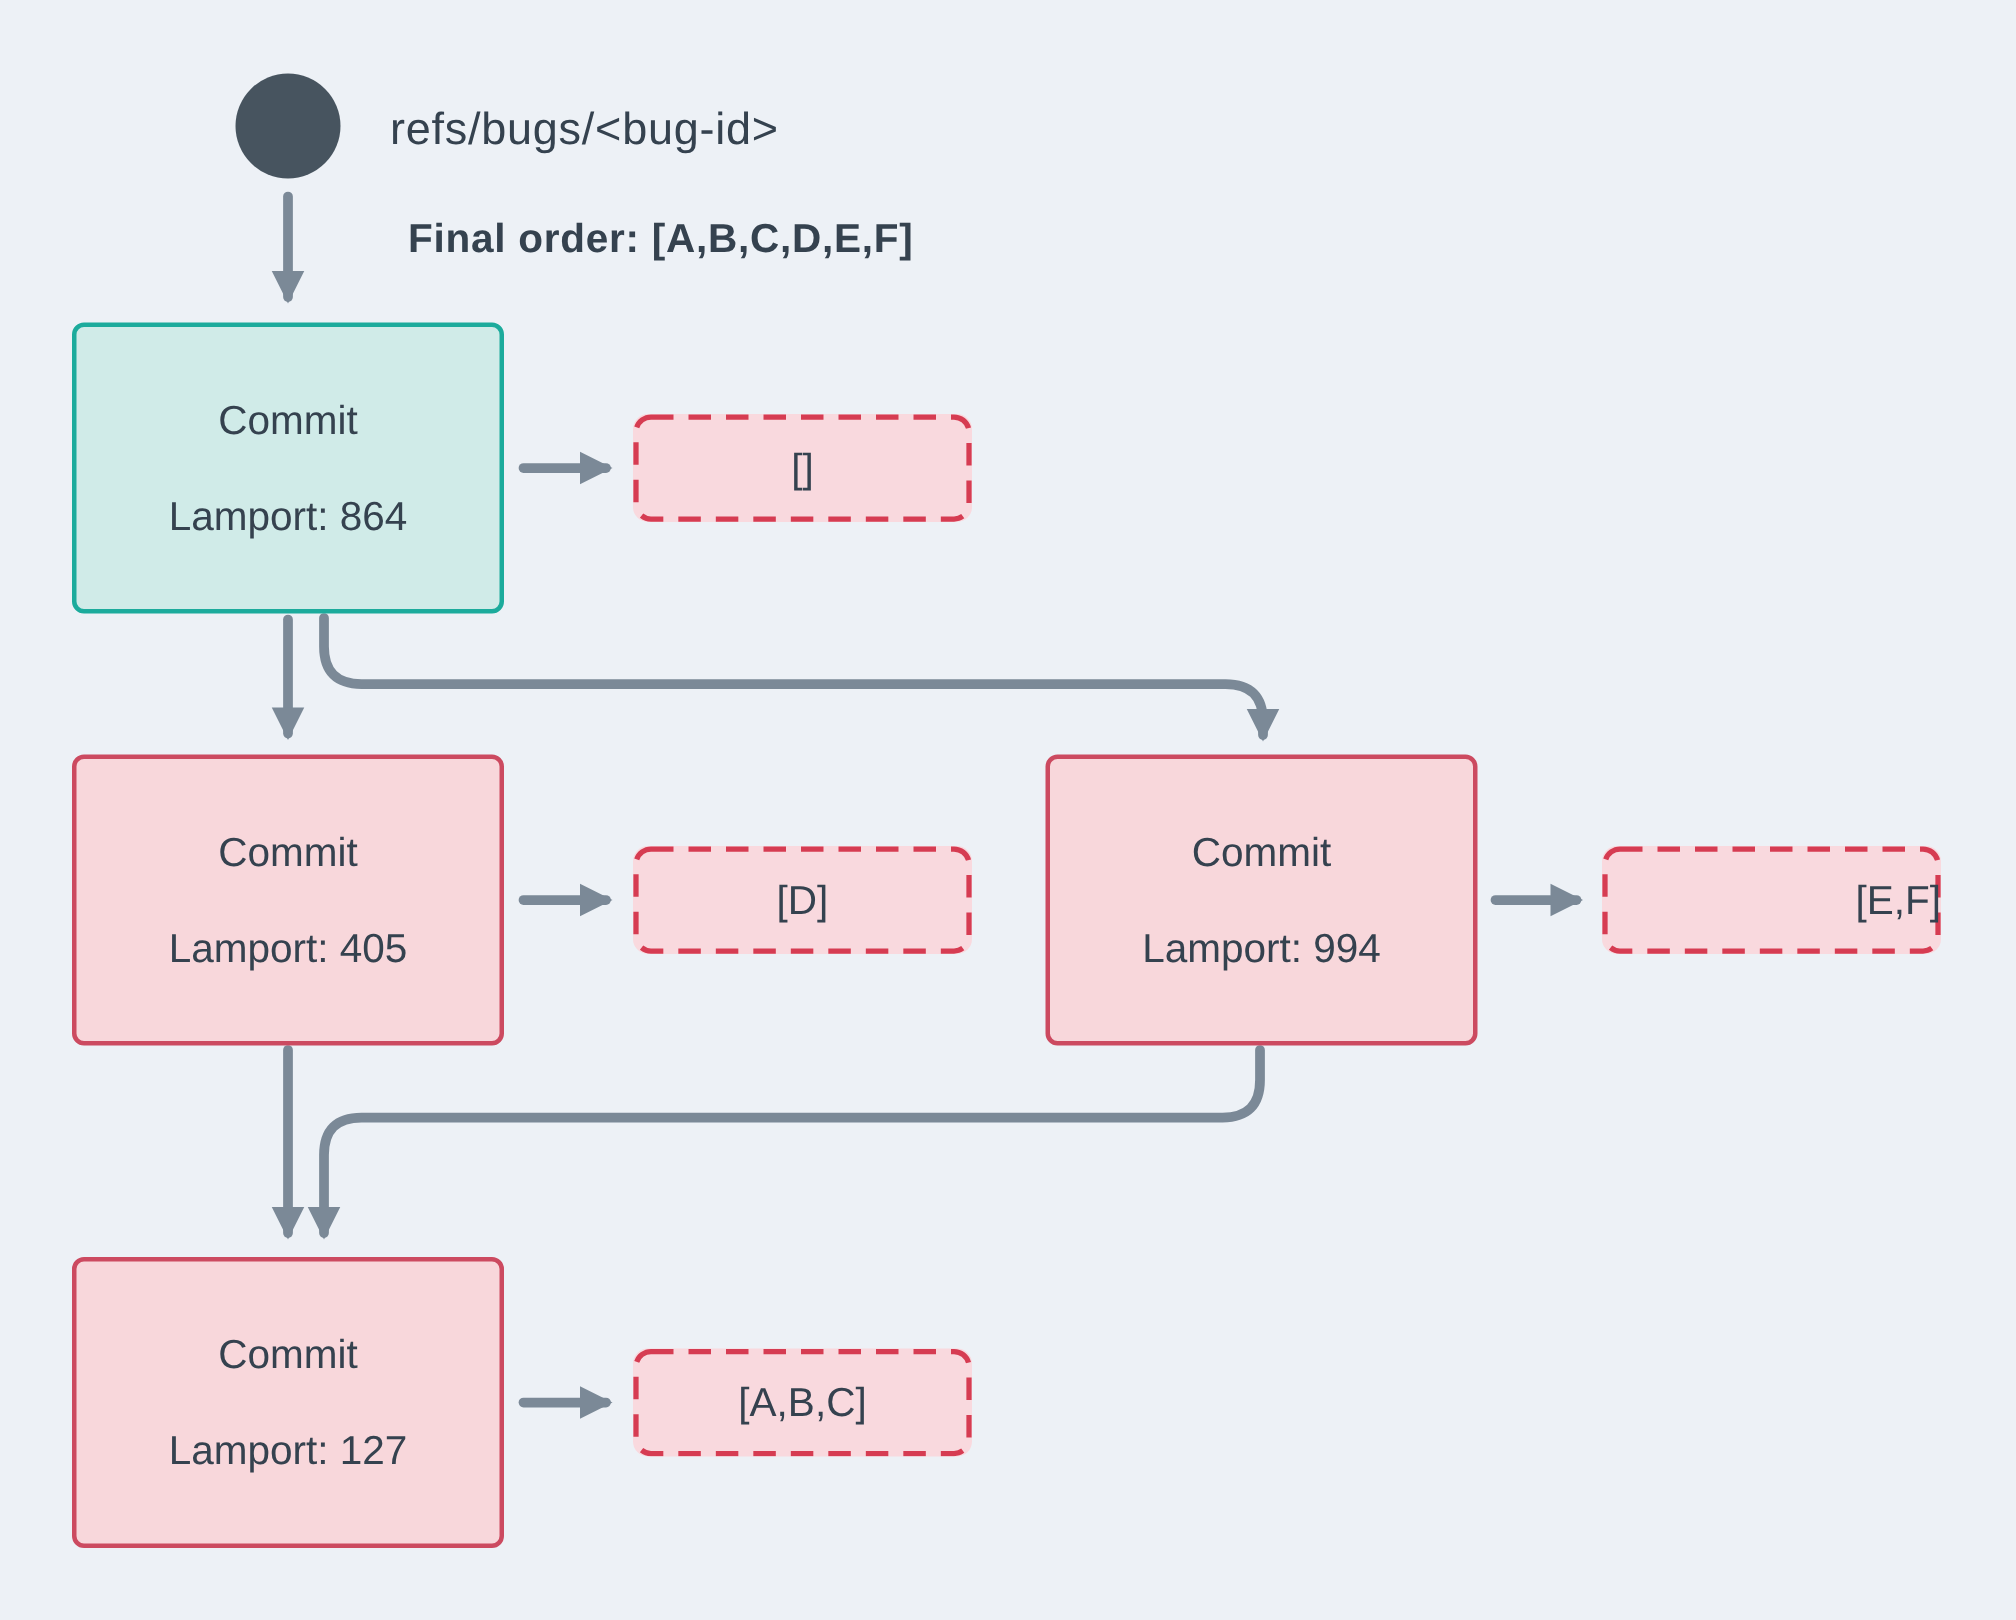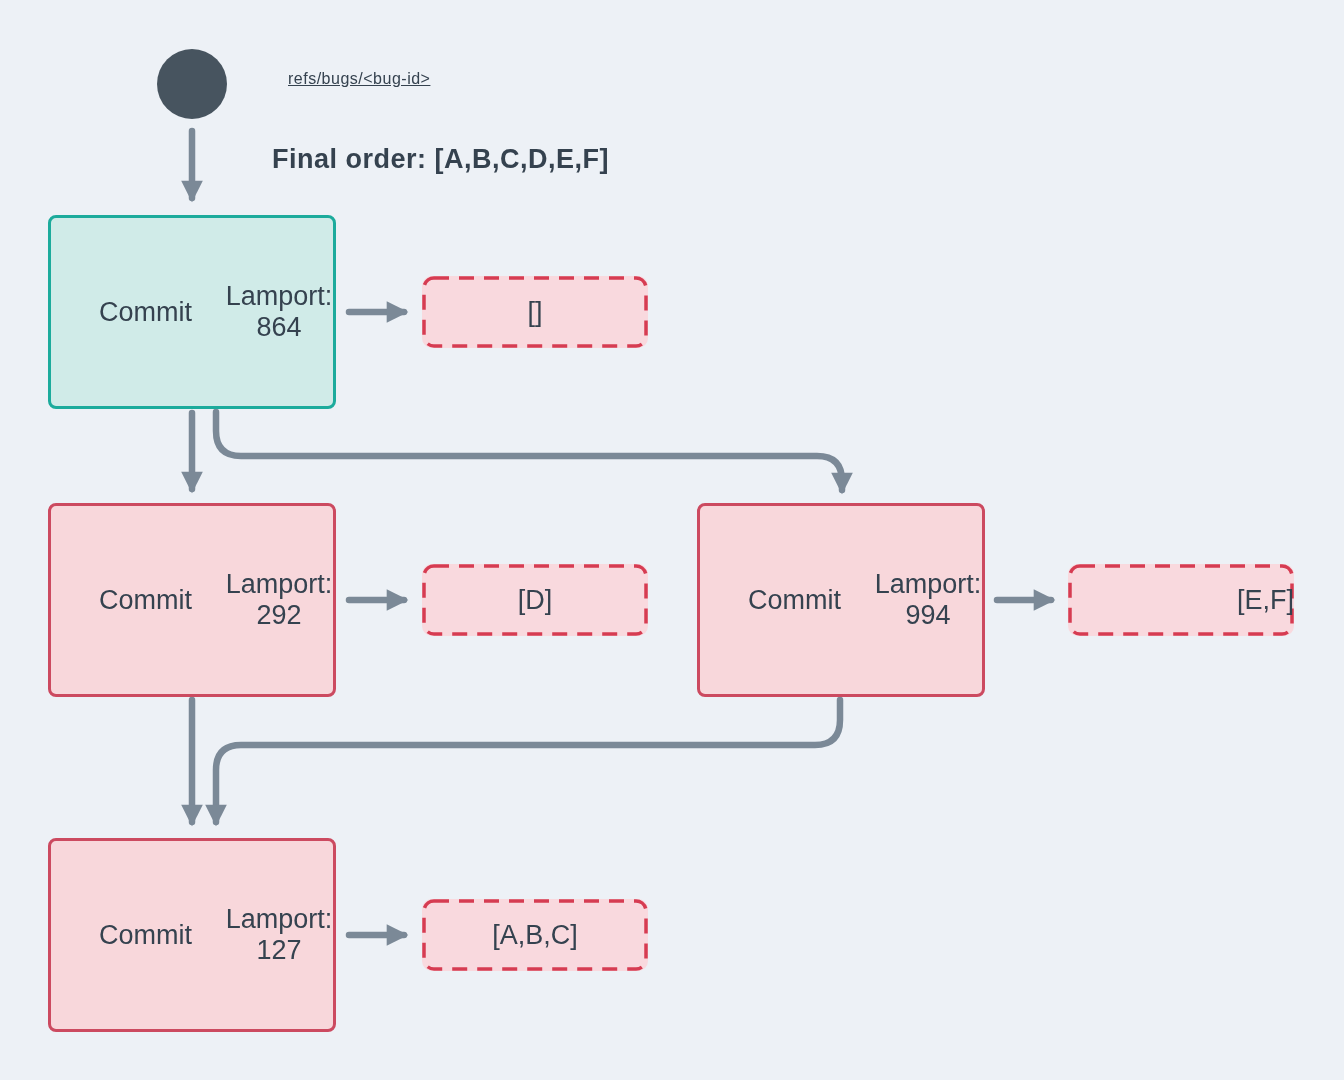--- a/index.html
+++ b/index.html
@@ -14,34 +14,34 @@
   }
   .edges { position: absolute; left: 0; top: 0; width: 1344px; height: 1080px; }
   .edge { stroke: #7b8997; stroke-width: 6.5; fill: none; stroke-linecap: round; }
 
   .ref-circle {
     position: absolute; left: 157px; top: 49px;
     width: 70px; height: 70px; border-radius: 50%;
     background: #47545f;
   }
   .ref-label {
-    position: absolute; left: 288px; top: 70px;
-    font-size: 16px; letter-spacing: 0.5px; text-decoration: underline;
+    position: absolute; left: 260px; top: 70px;
+    font-size: 30px; letter-spacing: 0.5px;
   }
   .final-order {
     position: absolute; left: 272px; top: 128px;
     font-size: 27px; font-weight: bold; letter-spacing: 0.5px; margin-top: 16px;
   }
 
   .commit {
     position: absolute; width: 288px; height: 194px;
     border-radius: 8px; box-sizing: border-box;
-    display: flex; 
+    display: flex; flex-direction: column;
     align-items: center; justify-content: center; gap: 33px;
-    font-size: 27px; text-align: center; padding-left: 48px;
+    font-size: 27px; text-align: center;
   }
   .commit.teal { background: #d0ebe8; border: 3px solid #1cab9c; }
   .commit.pink { background: #f8d7db; border: 3px solid #cc4a60; }
 
   .pos-c864 { left: 48px;  top: 215px; }
   .pos-c246 { left: 48px;  top: 503px; }
   .pos-c537 { left: 697px; top: 503px; }
   .pos-c127 { left: 48px;  top: 838px; }
 
   .payload {
@@ -87,21 +87,21 @@
   <div class="ref-label">refs/bugs/&lt;bug-id&gt;</div>
   <div class="final-order">Final order: [A,B,C,D,E,F]</div>
 
   <div class="commit teal pos-c864">
     <span>Commit</span>
     <span>Lamport: 864</span>
   </div>
 
   <div class="commit pink pos-c246">
     <span>Commit</span>
-    <span>Lamport: 292</span>
+    <span>Lamport: 405</span>
   </div>
 
   <div class="commit pink pos-c537">
     <span>Commit</span>
     <span>Lamport: 994</span>
   </div>
 
   <div class="commit pink pos-c127">
     <span>Commit</span>
     <span>Lamport: 127</span>

